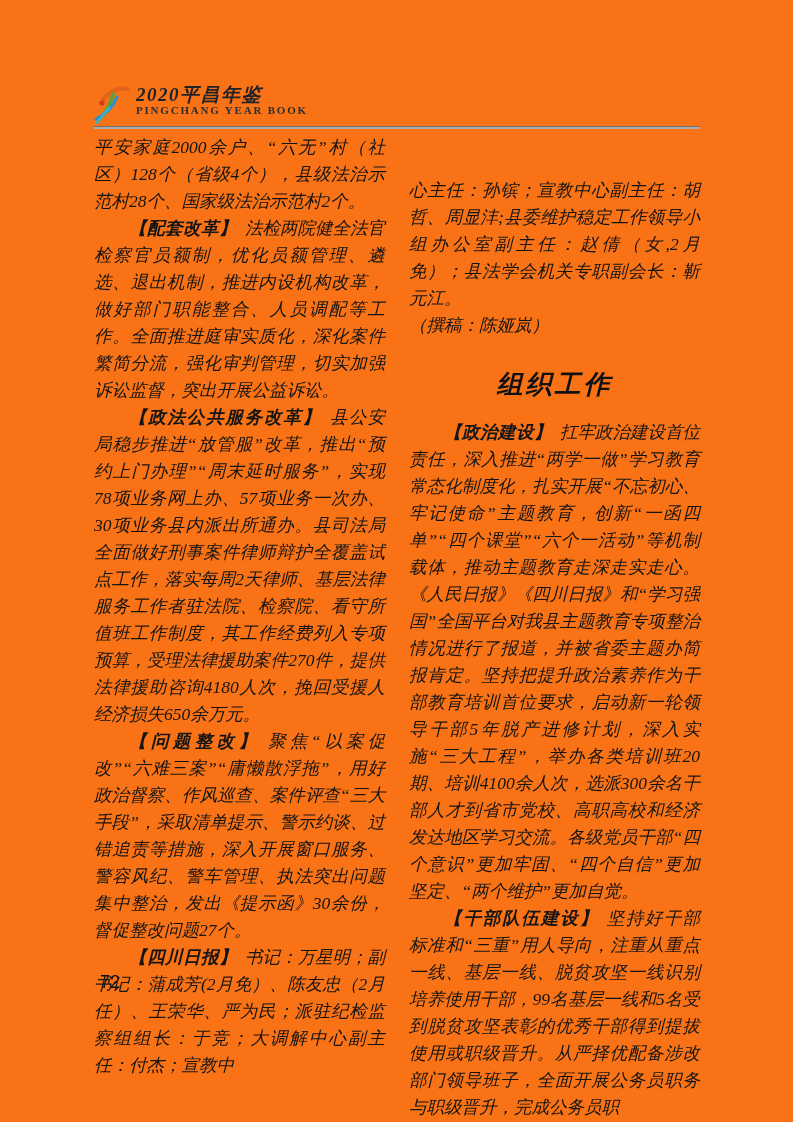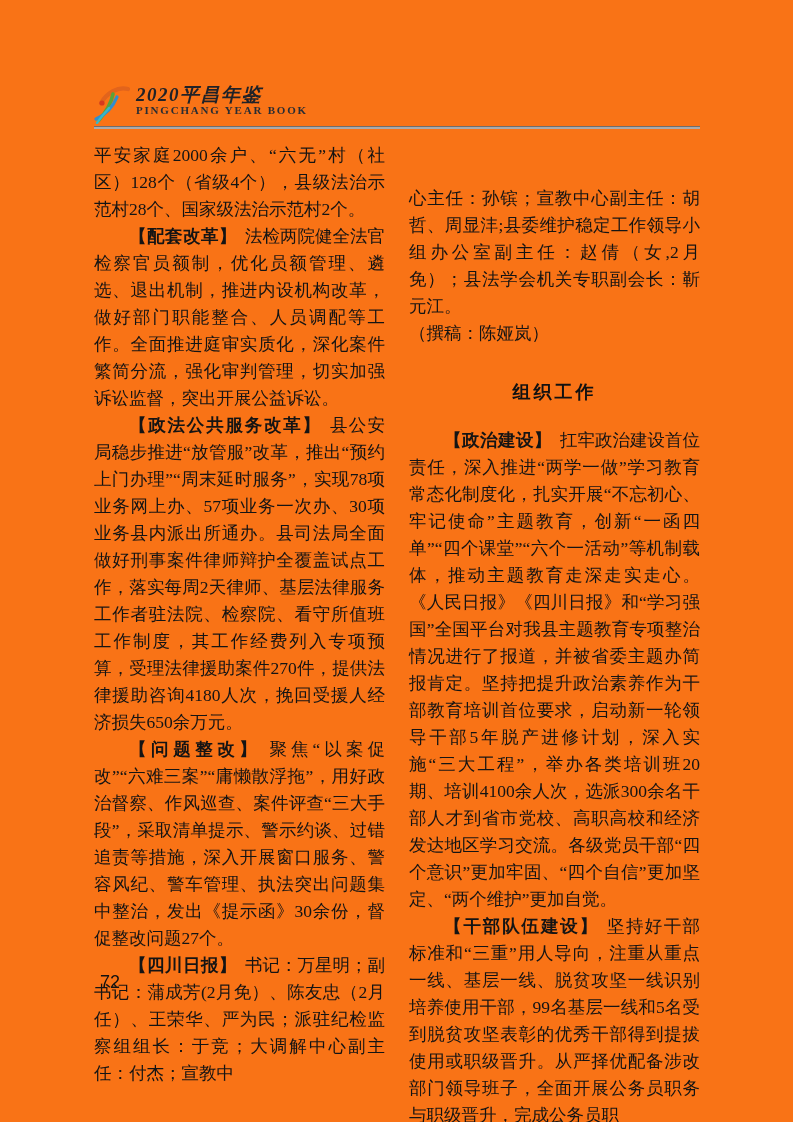--- a/index.html
+++ b/index.html
@@ -24,39 +24,40 @@
     font-size:11px; letter-spacing:1.8px; color:#2a2d33;
     line-height:11px; font-style:normal; font-weight:bold;
   }
   .rule {
     position:absolute; left:94px; top:126px; width:606px; height:2px;
     background:#ababab; border-top:1.6px solid #6e6e6e;
   }
 
   
   .col {
-    position:absolute; top:142px; width:291px;
+    position:absolute; top:134px; width:291px;
     font-size:17.5px; line-height:27px;
     text-align:justify;
+    font-style:italic;
   }
   .col-left  { left:94px; }
   .col-right { left:409px;margin-top:43px; }
   .col p { margin:0; padding:0; }
   .col p.indent { text-indent:2em; }
   .ph {
     font-family:"Liberation Sans", sans-serif;
     font-weight:bold; letter-spacing:0.5px;
     margin-right:8px;
   }
   .byline { text-align:left; }
   .section-title {
     text-align:center;
     font-family:"Liberation Sans", sans-serif;
     font-weight:bold;
-    font-size:18px;
+    font-size:26px;
     letter-spacing:3px;
     color:#111;
     margin:30px 0 20px 0;
     line-height:30px;
   }
 
   .page-num {
     position:absolute; left:100px; top:972px;
     font-family:"Liberation Sans", sans-serif;
     font-size:18px; color:#111;

